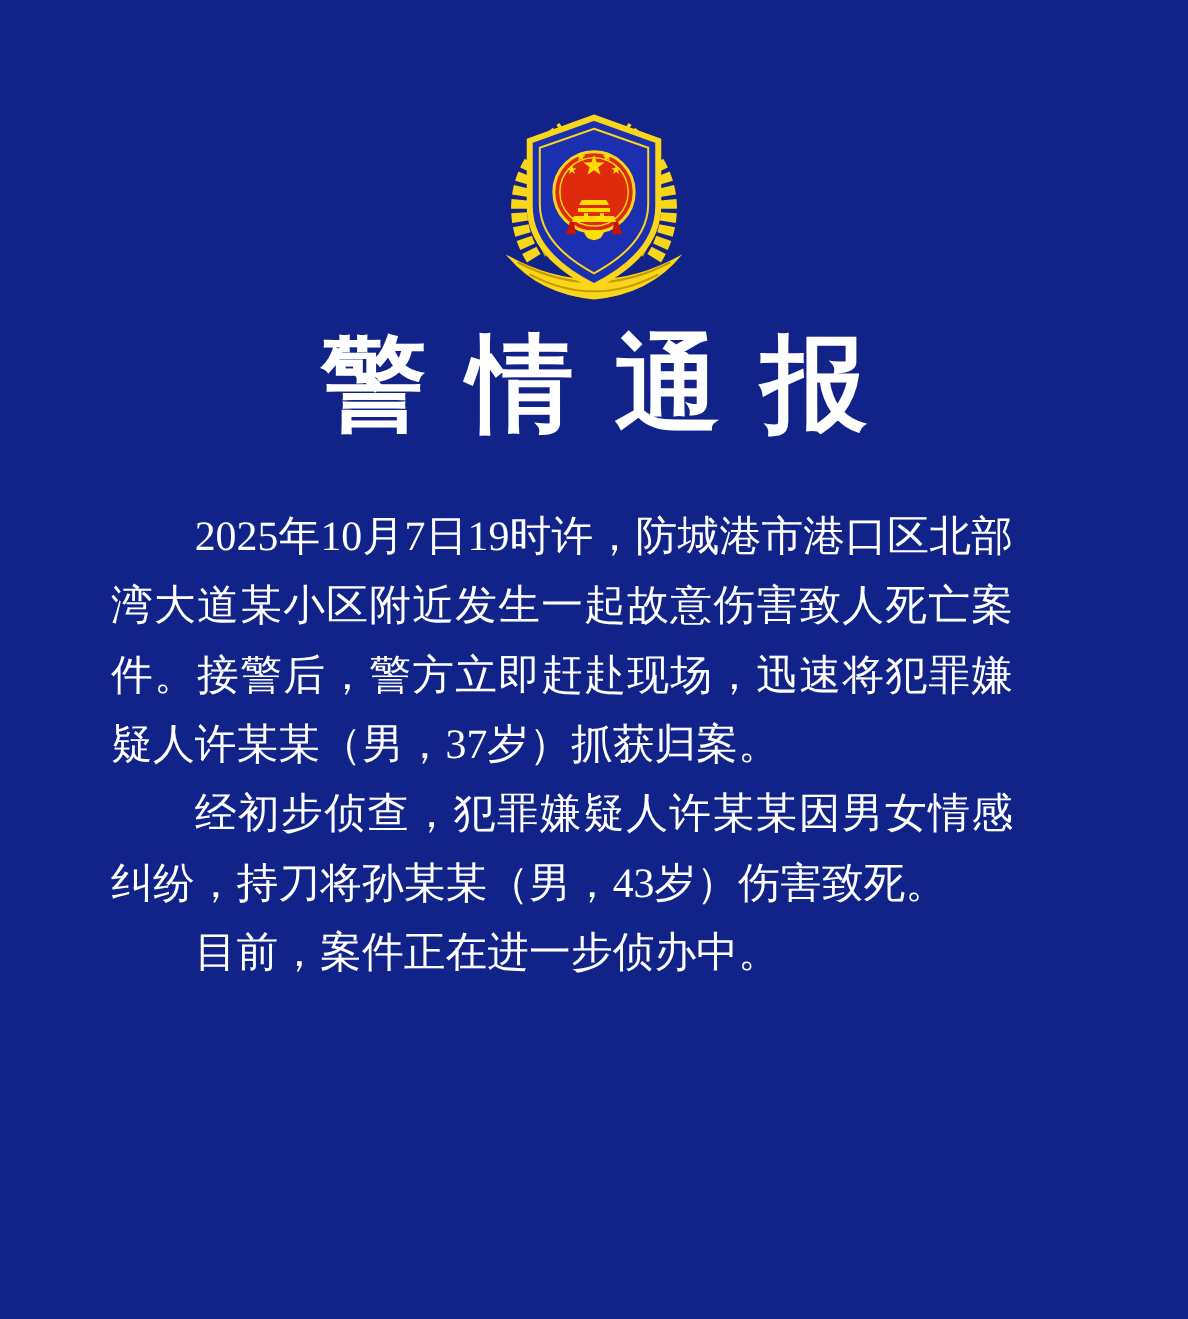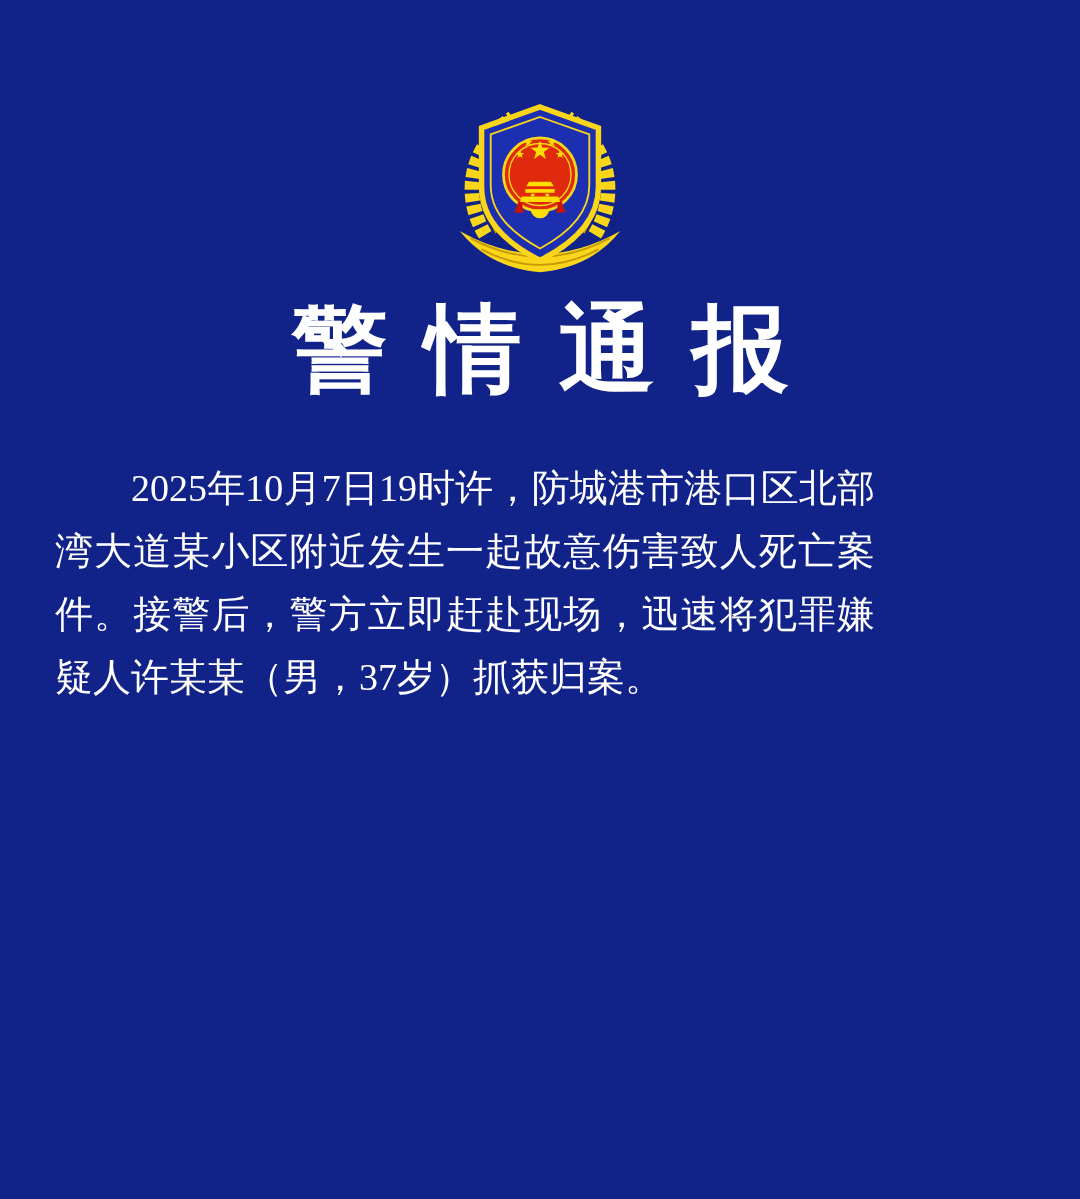--- a/index.html
+++ b/index.html
@@ -21,21 +21,21 @@
     text-align:center;
     font-size:96px;
     font-weight:bold;
     line-height:1.2;
     letter-spacing:0.39em;
     text-indent:0.39em;
     white-space:nowrap;
   }
   .body-text{
     margin-top:50px;
-    padding-left:55px;
+    padding-left:101px;
     width:820px;
     font-size:38px;
     line-height:63px;
     text-align:justify;
     text-justify:inter-ideograph;
   }
   .body-text p{
     margin:0;
     text-indent:2em;
   }
@@ -112,18 +112,20 @@
         </g>
         <path d="M90,124 a10,10 0 0 0 20,0 Z" fill="#FFDE00"></path>
       </g>
     </svg>
   </div>
 
   <h1 class="title">警情通报</h1>
 
   <div class="body-text">
     <p>2025年10月7日19时许，防城港市港口区北部湾大道某小区附近发生一起故意伤害致人死亡案件。接警后，警方立即赶赴现场，迅速将犯罪嫌疑人许某某（男，37岁）抓获归案。</p>
+    <p>经初步侦查，犯罪嫌疑人许某某因男女情感纠纷，持刀将孙某某（男，43岁）伤害致死。</p>
+    <p>目前，案件正在进一步侦办中。</p>
   </div>
 
   <div class="sign-block">
   </div>
 
 </div>
 
 </body></html>

